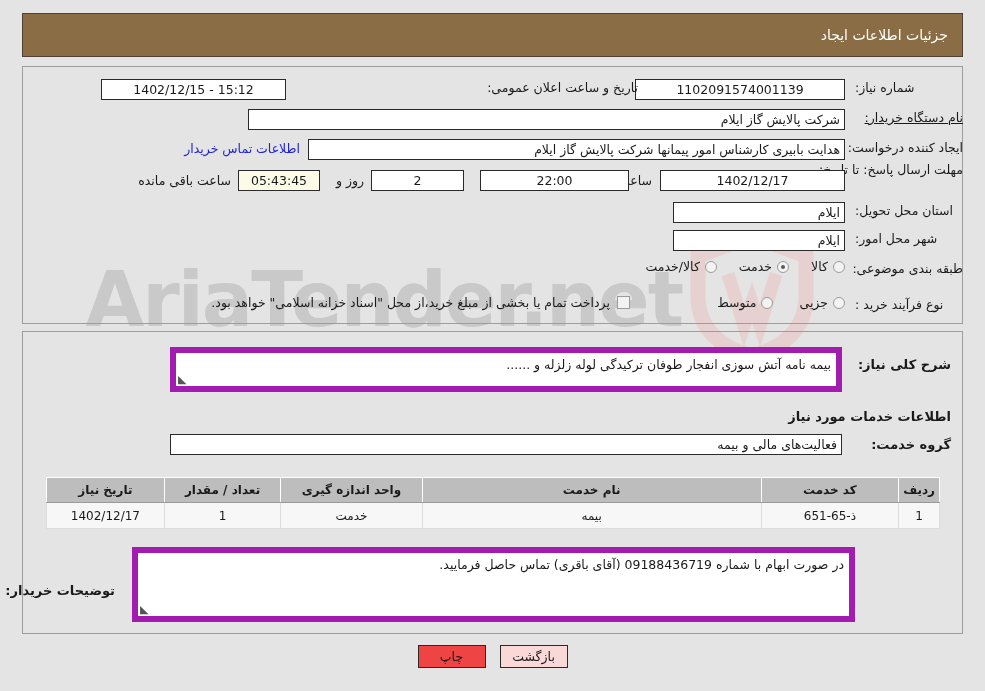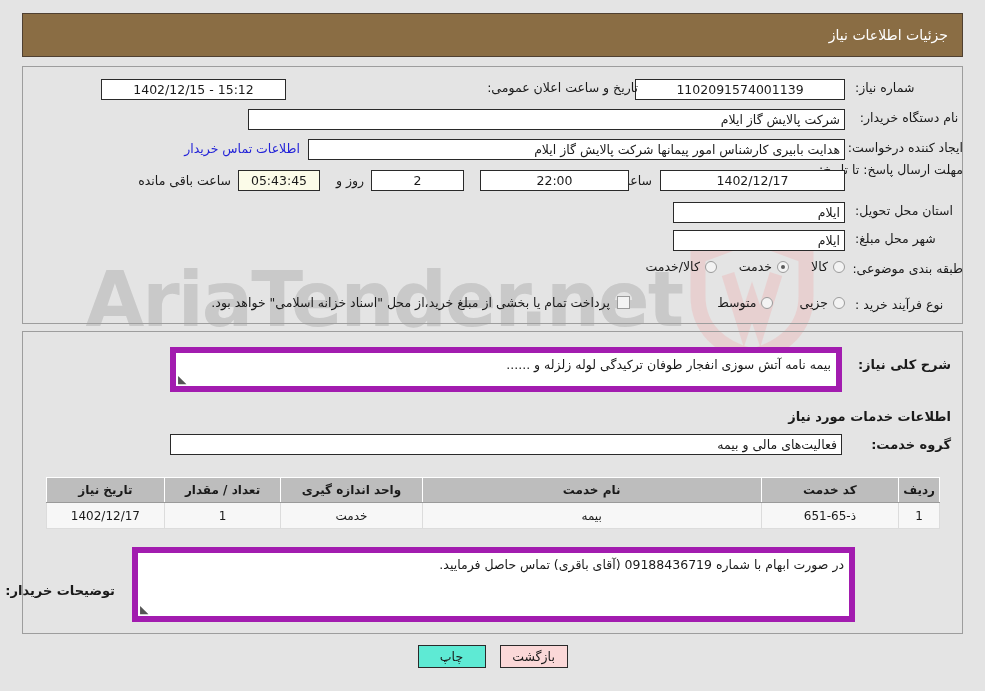--- a/index.html
+++ b/index.html
@@ -219,60 +219,60 @@
   .btn {
     border: 1px solid #2a2a2a;
     height: 23px;
     min-width: 68px;
     font-size: 12.5px;
     color: #1a1a1a;
     display: flex; align-items: center; justify-content: center;
     cursor: pointer;
     padding: 0 10px;
   }
-  .btn-print { background: #5eead4; }
+  .btn-print { background: #ef4444; }
   .btn-back  { background: #fbd8d8; }
 </style>
 </head>
 <body>
 
 <div id="page">
 
   <div id="watermark">
     <div id="wm-inner">
       <svg id="wm-shield" width="128" height="132" viewBox="0 0 128 132">
         <path d="M64 6 L118 26 L118 66 C118 98 96 118 64 126 C32 118 10 98 10 66 L10 26 Z" fill="none" stroke="#e8c9c9" stroke-width="15" opacity="0.75"></path>
         <path d="M40 44 L56 96 L64 72 L72 96 L88 44" fill="none" stroke="#e8c9c9" stroke-width="13" stroke-linejoin="miter" opacity="0.75"></path>
       </svg>
       <div id="wm-text">AriaTender.net</div>
     </div>
   </div>
 
   <div id="header">
-    <span id="header-title">جزئیات اطلاعات نیاز</span>
+    <span id="header-title">جزئیات اطلاعات ایجاد</span>
   </div>
 
   <div id="panel-top"></div>
 
   <div class="row" style="right:22px; top:80px; z-index:9;">
     <span class="lbl" style="width:108px; text-align:left;">شماره نیاز:</span>
   </div>
   <div class="fld center" style="position:absolute; right:140px; top:79px; width:210px; z-index:9;">
       <span>1102091574001139</span>
     </div>
 
   <div class="row" style="right:347px; top:80px; z-index:9;">
     <span class="lbl">تاریخ و ساعت اعلان عمومی:</span>
   </div>
   <div class="fld center" style="position:absolute; right:699px; top:79px; width:185px; z-index:9;text-align:right;">
       <span>15:12 - 1402/12/15</span>
     </div>
 
   <div class="row" style="right:22px; top:110px; z-index:9;">
-    <span class="lbl" style="width:108px; text-align:center;">نام دستگاه خریدار:</span>
+    <span class="lbl" style="width:108px; text-align:right;text-decoration:underline;">نام دستگاه خریدار:</span>
   </div>
   <div class="fld right" style="position:absolute; right:140px; top:109px; width:597px; z-index:9;">
       <span>شرکت پالایش گاز ایلام</span>
     </div>
 
   <div class="row" style="right:22px; top:140px; z-index:9;">
     <span class="lbl" style="width:108px; text-align:left;">ایجاد کننده درخواست:</span>
   </div>
   <div class="fld right" style="position:absolute; right:140px; top:139px; width:537px; z-index:9;">
       <span>هدایت بابیری کارشناس امور پیمانها شرکت پالایش گاز ایلام</span>
@@ -299,21 +299,21 @@
   <span class="lbl2" style="position:absolute; right:754px; top:173px; z-index:9;">ساعت باقی مانده</span>
 
   <div class="row" style="right:22px; top:203px; z-index:9;">
     <span class="lbl" style="width:108px; text-align:left;">استان محل تحویل:</span>
   </div>
   <div class="fld right" style="position:absolute; right:140px; top:202px; width:172px; z-index:9;">
       <span>ایلام</span>
     </div>
 
   <div class="row" style="right:22px; top:231px; z-index:9;">
-    <span class="lbl" style="width:108px; text-align:left;">شهر محل مبلغ:</span>
+    <span class="lbl" style="width:108px; text-align:left;">شهر محل امور:</span>
   </div>
   <div class="fld right" style="position:absolute; right:140px; top:230px; width:172px; z-index:9;">
       <span>ایلام</span>
     </div>
 
   <div class="row" style="right:22px; top:261px; z-index:9;">
     <span class="lbl" style="width:108px; text-align:left;">طبقه بندی موضوعی:</span>
   </div>
   <div class="row" style="right:140px; top:259px; z-index:9; gap:22px;">
     <span class="optgrp">

